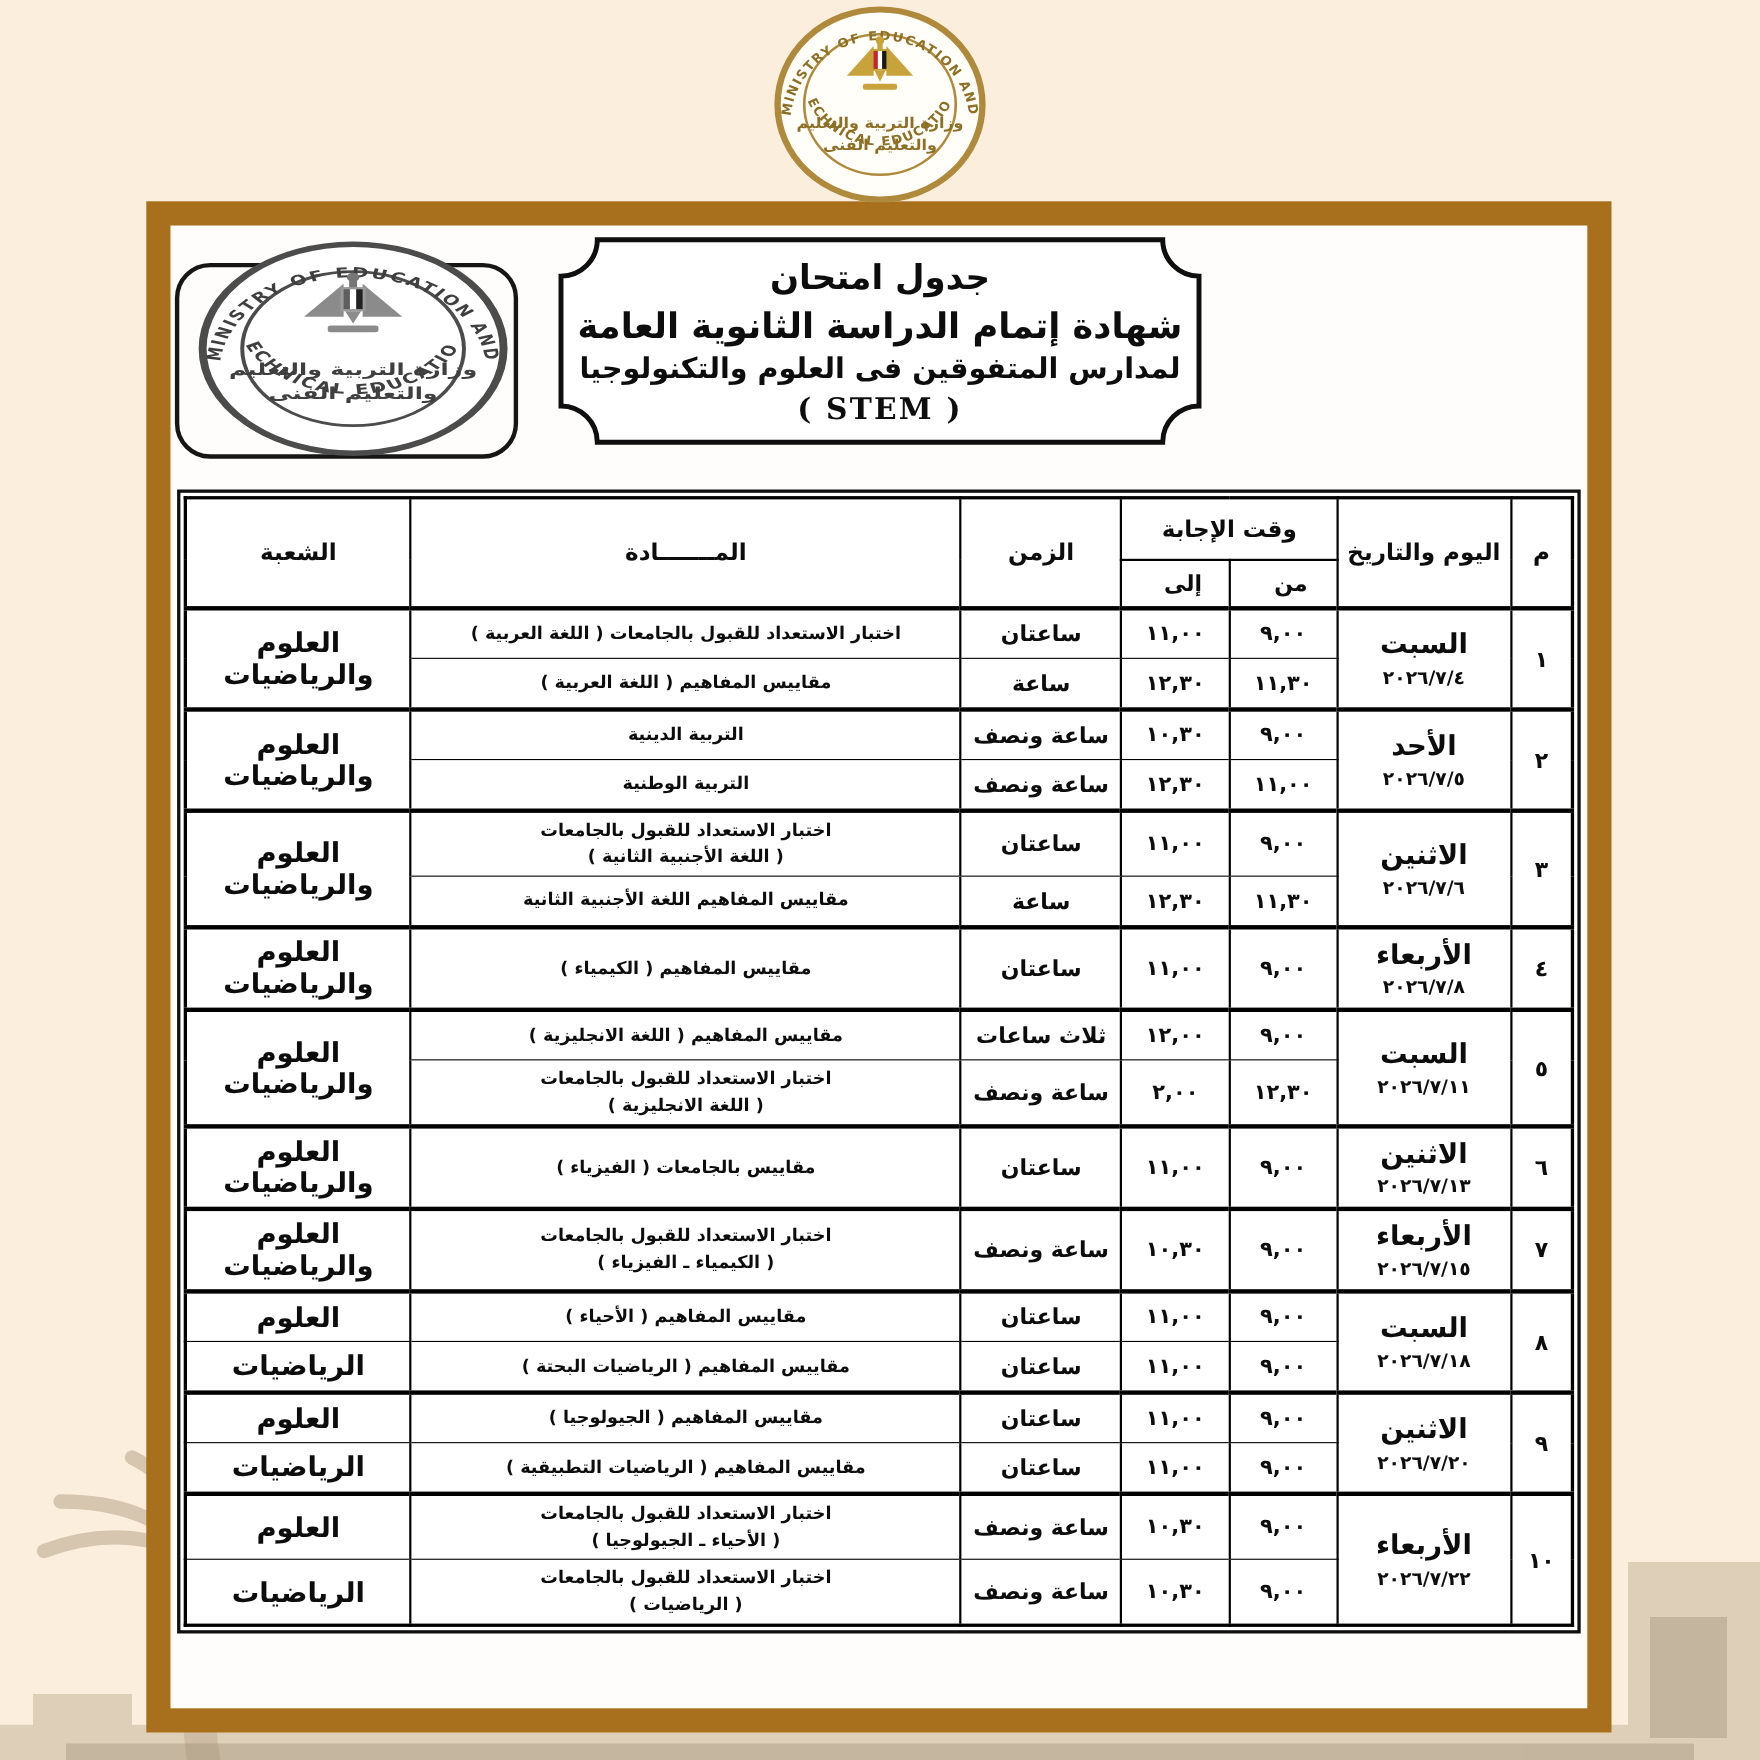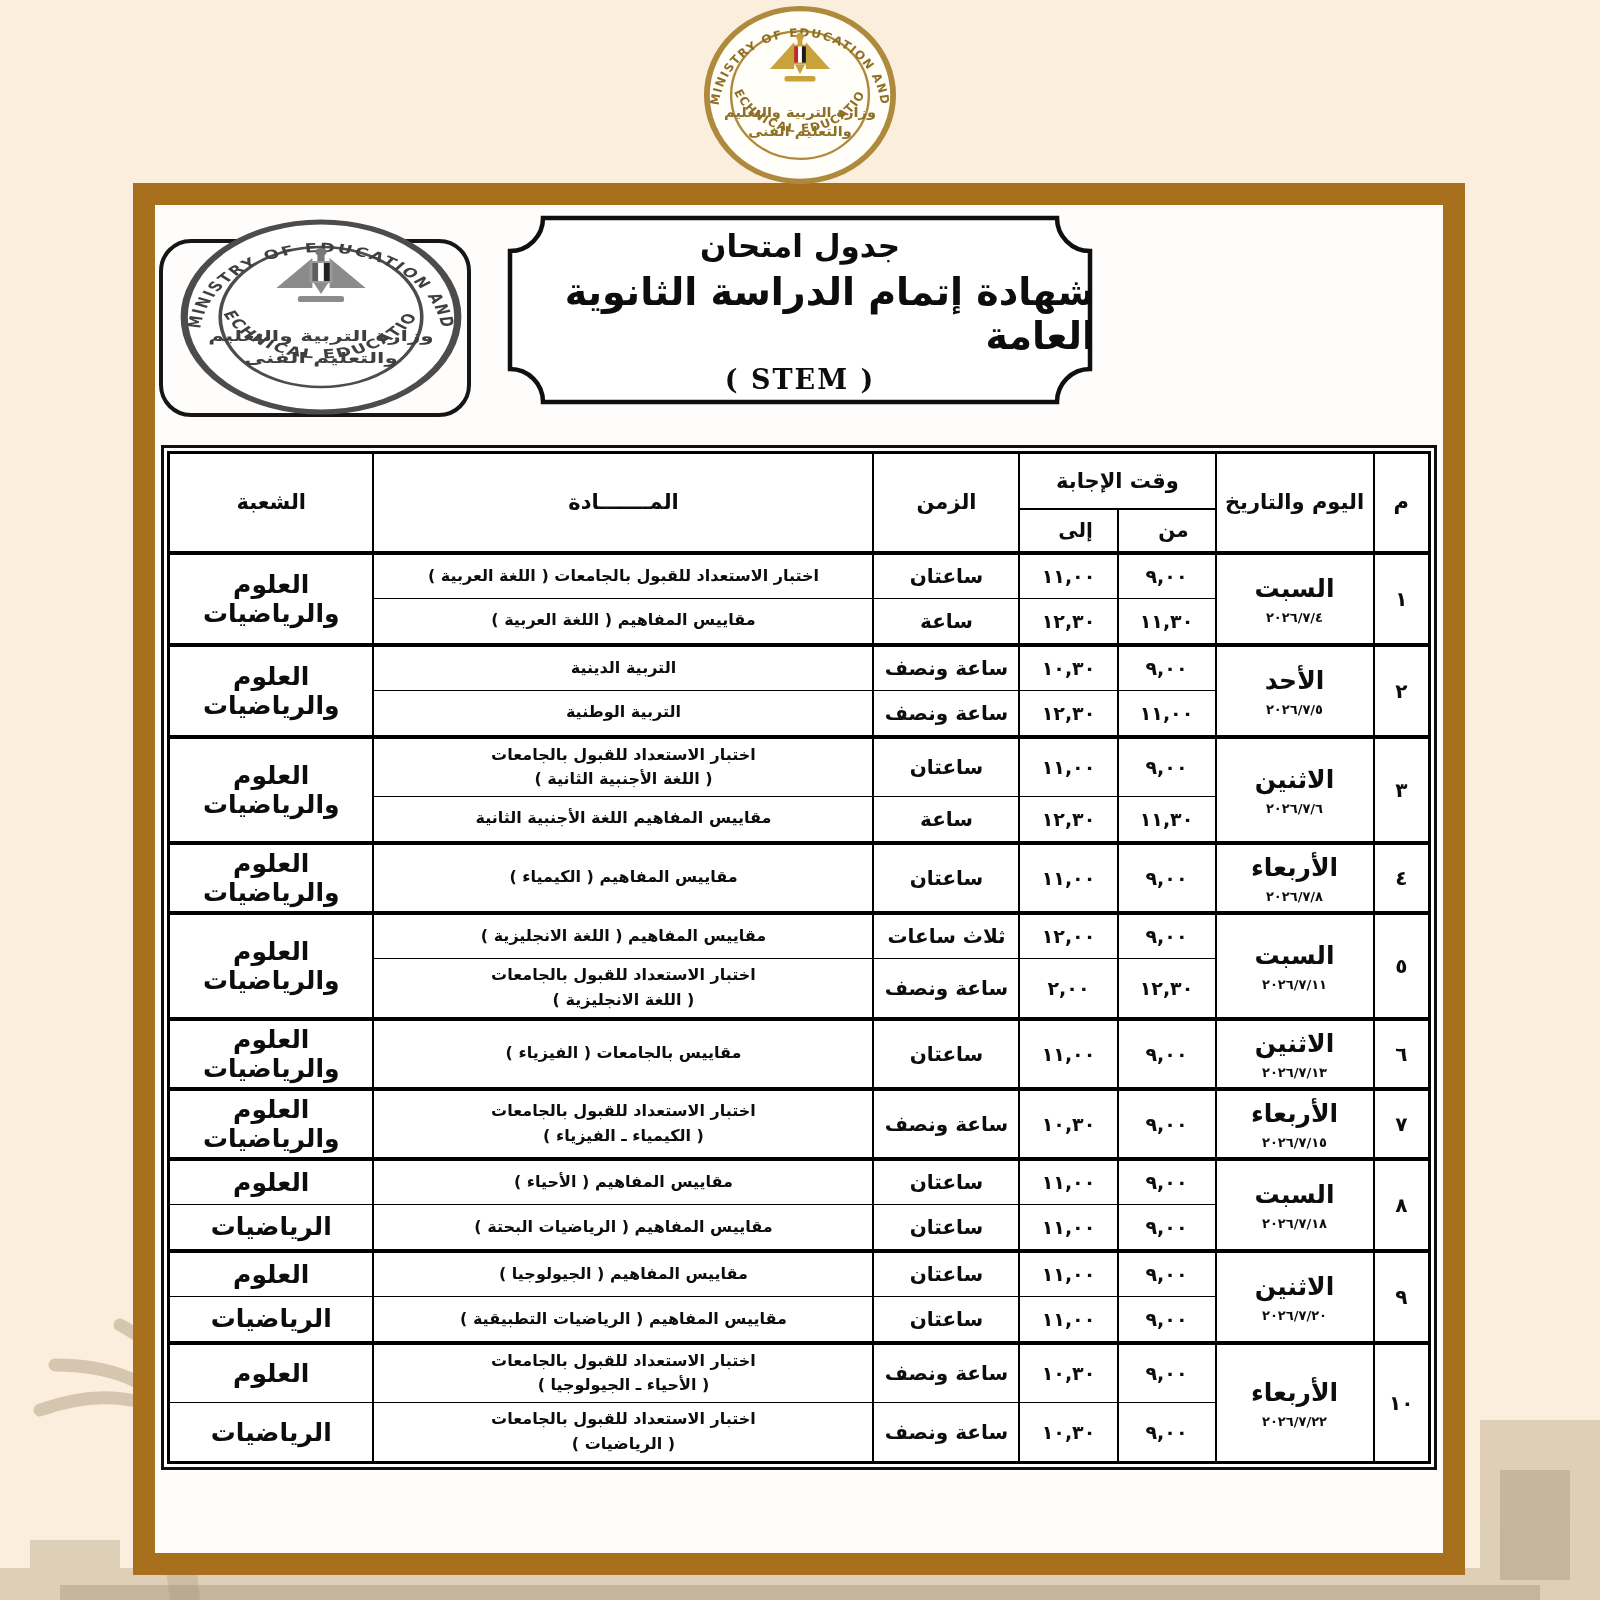--- a/index.html
+++ b/index.html
@@ -28,21 +28,21 @@
   #badge .b1{font-size:31px;font-weight:bold;}
   #badge .b2{font-size:29px;font-weight:bold;letter-spacing:3px;}
   
   #plaque{position:absolute;right:348px;top:8px;width:590px;height:194px;}
   #plaque svg.shape{position:absolute;left:0;top:0;width:100%;height:100%;}
   #plaque .lines{
     position:relative;width:100%;height:100%;display:flex;flex-direction:column;
     align-items:center;justify-content:center;gap:6px;padding-top:2px;box-sizing:border-box;
   }
   #plaque .t1{font-size:31px;font-weight:bold;}
-  #plaque .t2{font-size:38px;font-weight:bold;}
+  #plaque .t2{font-size:32px;font-weight:bold;}
   #plaque .t3{font-size:26px;font-weight:bold;}
   #plaque .t4{font-size:27px;font-weight:bold;font-family:"DejaVu Serif",serif;letter-spacing:2px;}
   
   #stamp{position:absolute;left:22px;top:12px;width:288px;height:200px;}
   
   #table-wrap{
     position:absolute;right:6px;top:240px;width:1276px;
     border:3px solid #101010;padding:3px;background:#fff;box-sizing:border-box;
   }
   table.sched{border-collapse:collapse;width:100%;table-layout:fixed;border:3px solid #000;direction:rtl;}
@@ -53,21 +53,21 @@
   table.sched thead th{font-size:21px;}
   table.sched thead tr.h1 th{height:56px;}
   table.sched thead tr.h2 th{height:44px;font-size:20px;padding-left:20px;}
   table.sched tbody td{border-top-width:1px;border-bottom-width:1px;}
   table.sched tbody tr.group-start td{border-top-width:4px;}
   table.sched tbody tr{height:46px;}
   table.sched tbody tr.single-exam{height:62px;}
   .c-num{font-size:20px;}
   .c-day{font-size:20px;line-height:1.5;}
   .c-day .dname{font-size:25px;}
-  .c-day .ddate{font-size:13px;}
+  .c-day .ddate{font-size:17px;}
   .c-from,.c-to{font-size:19px;}
   .c-dur{font-size:20px;}
   .c-subj{font-size:16px;white-space:pre-line;line-height:1.55;}
   .c-branch{font-size:25px;}
 </style>
 </head>
 <body>
 
 <svg id="watermark" viewBox="0 0 1600 1600">
   <g opacity="0.5" stroke="#b3a083" fill="none" stroke-linecap="round">
@@ -133,20 +133,21 @@
       <div class="b2">٢٠٢٦</div>
     </div>
 
     <div id="plaque">
       <svg class="shape" viewBox="0 0 590 194" preserveAspectRatio="none">
         <path d="M 38,5 L 552,5 A 33,33 0 0 0 585,38 L 585,156 A 33,33 0 0 0 552,189 L 38,189 A 33,33 0 0 0 5,156 L 5,38 A 33,33 0 0 0 38,5 Z" fill="#fff" stroke="#0f0f0f" stroke-width="4.5"></path>
       </svg>
       <div class="lines">
         <div class="t1">جدول امتحان</div>
         <div class="t2">شهادة إتمام الدراسة الثانوية العامة</div>
+        <div class="t3">لمدارس المتفوقين فى العلوم والتكنولوجيا</div>
         <div class="t4" dir="ltr">( STEM )</div>
       </div>
     </div>
 
     <svg id="stamp" viewBox="0 0 200 200" preserveAspectRatio="none">
       <defs>
         <path id="arcTopS" d="M 17,106 A 84,84 0 0 1 183,106"></path>
         <path id="arcBotS" d="M 31,94 A 74,74 0 0 0 169,94"></path>
       </defs>
       <circle cx="100" cy="100" r="95" fill="#ffffff" stroke="#4c4c4c" stroke-width="5"></circle>

